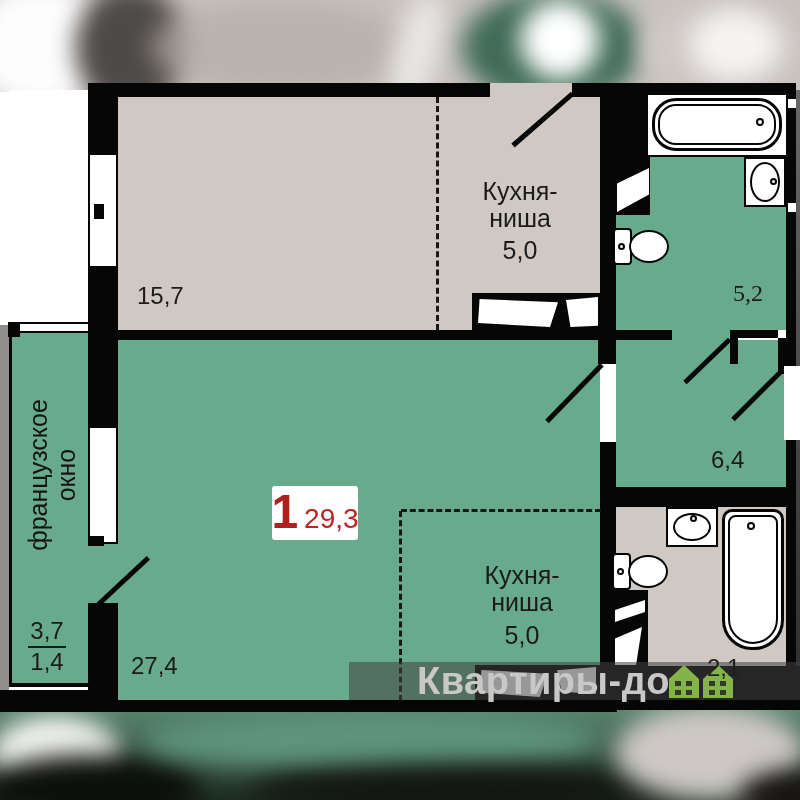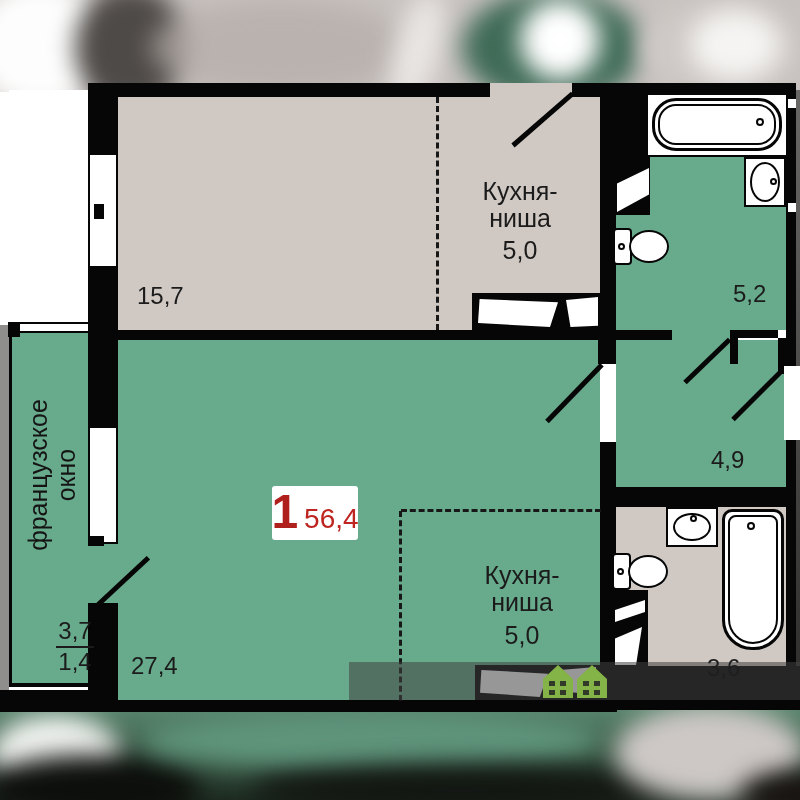--- a/index.html
+++ b/index.html
@@ -24,21 +24,21 @@
   #unitcard{position:absolute;left:272px;top:486px;width:86px;height:54px;background:#fff;
             border-radius:3px;display:flex;align-items:baseline;justify-content:center;}
   #unitcard .big{font-size:48px;font-weight:700;color:#AF1F1C;line-height:52px;}
   #unitcard .small{font-size:28px;color:#BE2420;margin-left:6px;}
   #wmband{position:absolute;left:349px;top:662px;width:451px;height:38px;
           background:rgba(66,66,66,0.55);display:flex;align-items:center;justify-content:center;
           z-index:8;}
   #wmband span{font-size:38px;font-weight:700;color:#c9c8c6;line-height:38px;letter-spacing:0.5px;}
   .vtext{position:absolute;left:-58px;top:447px;width:220px;height:56px;text-align:center;
          transform:rotate(-90deg);font-size:25px;line-height:28px;color:#141414;}
-  .frac{position:absolute;left:24px;top:617px;width:46px;text-align:center;font-size:24px;color:#1b1b1b;margin-left:28px;}
+  .frac{position:absolute;left:24px;top:617px;width:46px;text-align:center;font-size:24px;color:#1b1b1b;}
   .frac .top{display:inline-block;border-bottom:2px solid #1b1b1b;padding:0 2px 1px 2px;}
   .z3{z-index:3}.z4{z-index:4}.z5{z-index:5}.z9{z-index:9}
 </style>
 </head>
 <body>
 
 <div id="canvas">
 
   <div class="blurwrap" style="left:0;top:0;width:800px;height:92px;background:#c8c2bf;">
     <div class="blob" style="left:-30px;top:-20px;width:140px;height:130px;background:#fdfdfd;"></div>
@@ -151,44 +151,45 @@
   <div class="dashv z4" style="left:436px;top:97px;height:233px;"></div>
   <div class="dashv z4" style="left:399px;top:511px;height:190px;"></div>
   <div class="dashh z4" style="left:401px;top:509px;width:200px;"></div>
 
   <div class="lbl z5" style="left:137px;top:282px;">15,7</div>
   <div class="kcol z5" style="left:450px;top:178px;">
     <div>Кухня-</div>
     <div>ниша</div>
     <div style="margin-top:5px;">5,0</div>
   </div>
-  <div class="lbl z5" style="left:733px;top:280px;">5,2</div>
-  <div class="lbl z5" style="left:711px;top:446px;">4,9</div>
+  <div class="lbl z5" style="left:733px;top:280px;font-family:Liberation Serif, serif;">5,2</div>
+  <div class="lbl z5" style="left:711px;top:446px;">6,4</div>
   <div class="kcol z5" style="left:452px;top:562px;">
     <div>Кухня-</div>
     <div>ниша</div>
     <div style="margin-top:6px;">5,0</div>
   </div>
   <div class="lbl z5" style="left:131px;top:652px;">27,4</div>
   <div class="frac z5">
     <span class="top">3,7</span><br>
     <span>1,4</span>
   </div>
   <div class="vtext z5">
     <div>французское</div>
     <div>окно</div>
   </div>
-  <div class="lbl z9" style="left:707px;top:654px;color:#1f1f1f;">3,6</div>
+  <div class="lbl z9" style="left:707px;top:654px;color:#1f1f1f;">2,1</div>
 
   <div id="unitcard" class="z5">
     <span class="big">1</span>
-    <span class="small">56,4</span>
+    <span class="small">29,3</span>
   </div>
 
   <div id="wmband">
+    <span>Квартиры-до</span>
     <svg width="66" height="36" viewBox="0 0 66 36" style="margin:0 -2px;">
       <g fill="#84B347">
         <polygon points="1,16 16,2 31,16 31,35 1,35"></polygon>
         <polygon points="35,16 50,2 65,16 65,35 35,35"></polygon>
       </g>
       <g fill="rgba(35,35,35,0.85)">
         <rect x="7" y="18" width="6" height="5"></rect>
           <rect x="18" y="18" width="6" height="5"></rect>
         <rect x="7" y="27" width="6" height="5"></rect>
           <rect x="18" y="27" width="6" height="5"></rect>

